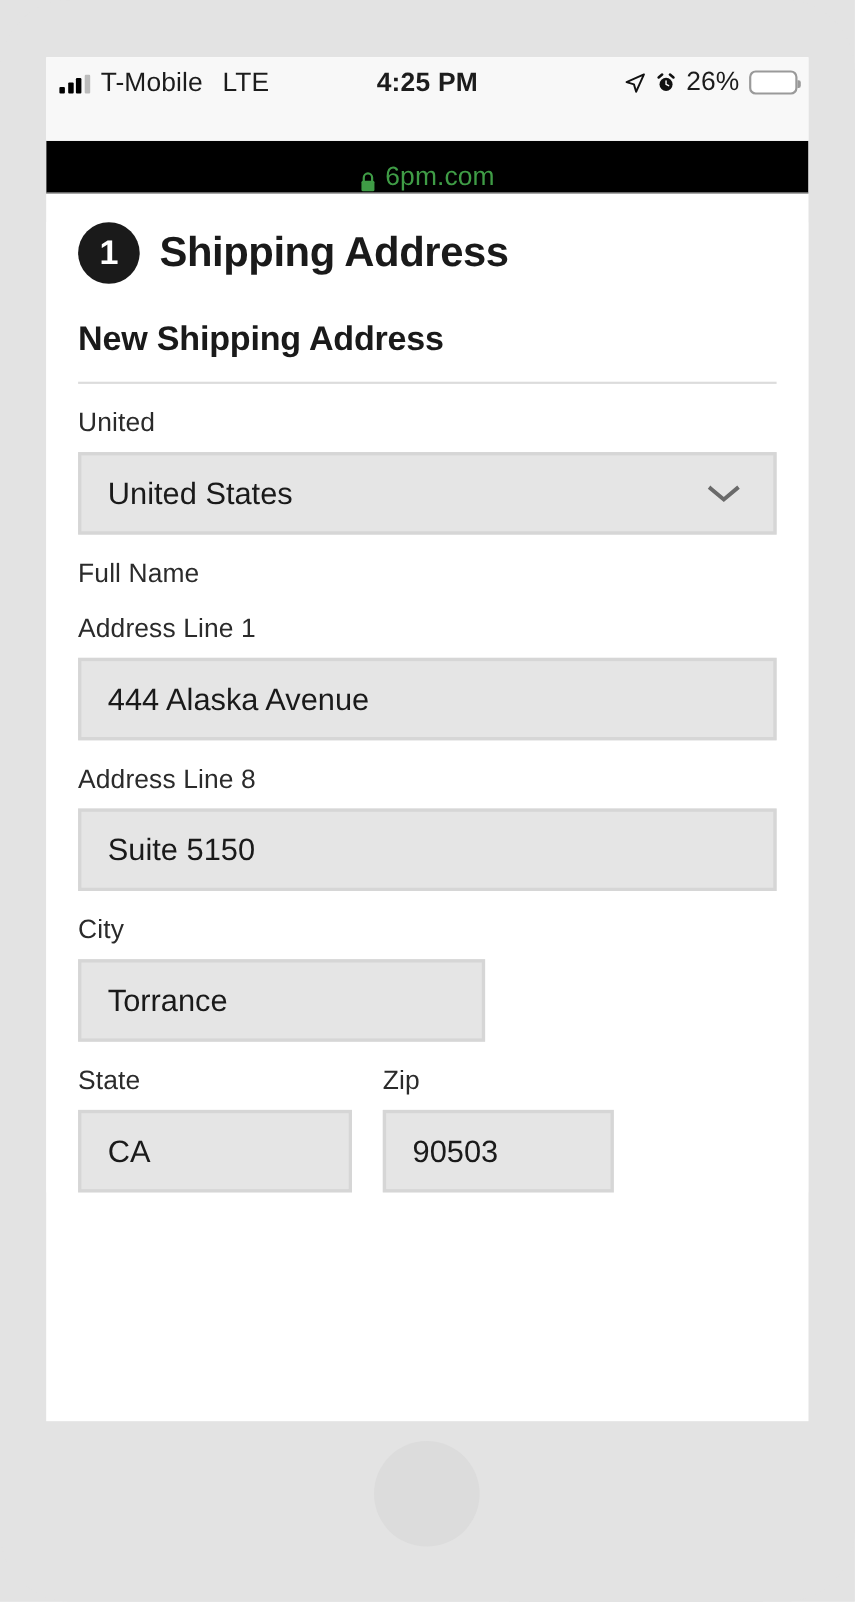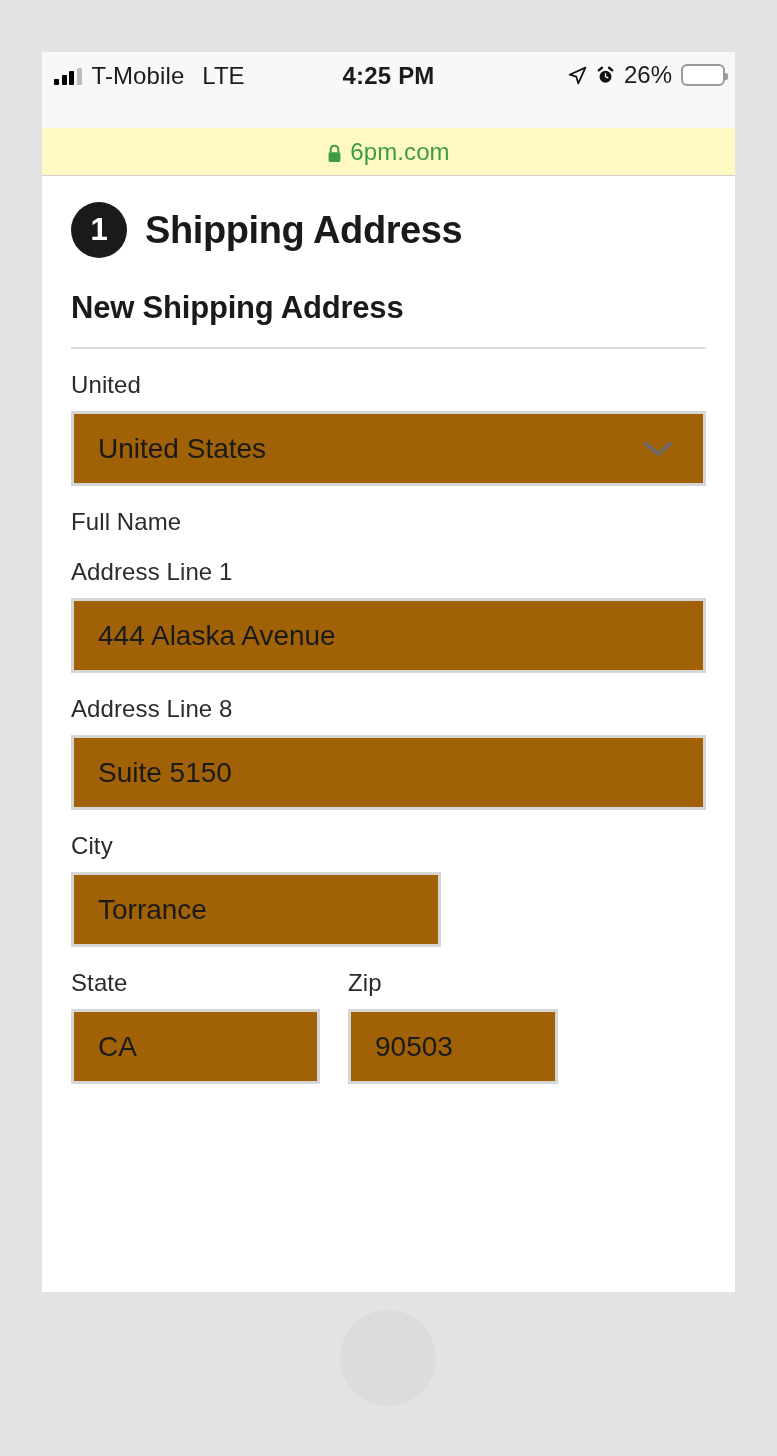--- a/index.html
+++ b/index.html
@@ -68,23 +68,23 @@
     padding: 2px; background: #fff;
   }
   .battery::after {
     content: ""; position: absolute; right: -5px; top: 7px;
     width: 3px; height: 7px; background: #9a9a9a; border-radius: 0 2px 2px 0;
   }
   .battery-fill { height: 100%; background: #f8c51c; border-radius: 3px; }
 
   
   .url-row {
-    background: #fef9c3;
+    background: #000000;
     height: 48px;
-    display: flex; align-items: center; justify-content: center;
+    display: flex; align-items: flex-end; justify-content: center;
     gap: 8px;
     border-bottom: 1px solid #d0d0d0;
   }
   .lock-icon { width: 15px; height: 19px; display:block; margin-top: 3px; }
   .url-text { font-size: 24px; color: #3f9c46; letter-spacing: .1px; }
 
   
   .content { padding: 0 29px; background: #fff; }
 
   .step-head {
@@ -112,21 +112,21 @@
 
   .field { margin-top: 22px; }
   .field-label {
     font-size: 24px; color: #2b2b2b; font-weight: 300;
     letter-spacing: .1px;
   }
   .control {
     margin-top: 12px;
     height: 75px;
     border: 3px solid #d6d6d6;
-    background: #a16207;
+    background: #e5e5e5;
     display: flex; align-items: center;
     padding: 0 24px;
     font-size: 28px; color: #1a1a1a; font-weight: 300;
   }
   .control.select { justify-content: space-between; }
   .control .value { line-height: 1; }
   .chevron { width: 30px; height: 18px; display: block; flex: 0 0 auto; margin-right: 6px; }
   .w-city { width: 370px; }
   .row { display: flex; gap: 28px; margin-top: 22px; }
   .row .field { margin-top: 0; }

